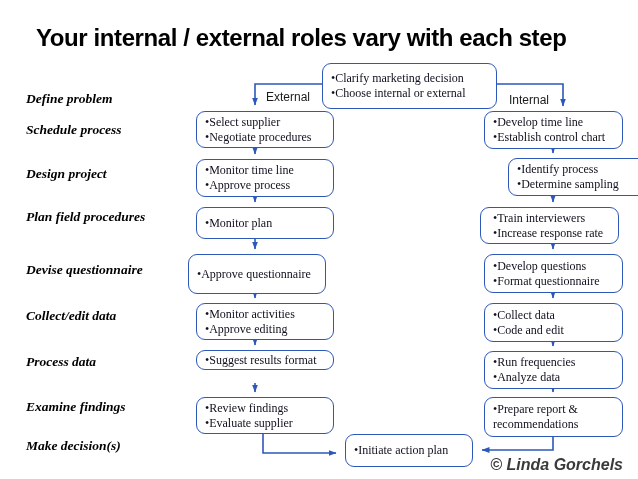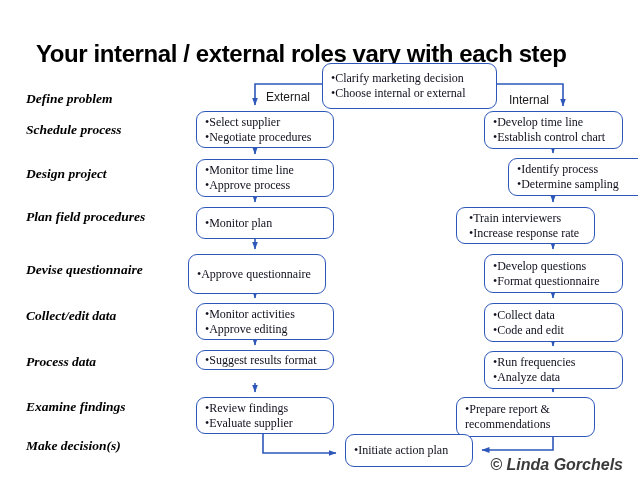--- a/index.html
+++ b/index.html
@@ -7,21 +7,21 @@
     position:relative;
     width:638px;height:479px;
     background:#ffffff;
     font-family:"Liberation Serif", serif;
     overflow:hidden;
   }
   .title{
     position:absolute;left:36px;top:24px;width:590px;
     font-family:"Liberation Sans", sans-serif;
     font-weight:bold;font-size:24px;letter-spacing:-0.4px;
-    color:#000000;white-space:nowrap;margin-top:16px;
+    color:#000000;white-space:nowrap;
   }
   .step-label{
     position:absolute;left:26px;width:158px;
     font-family:"Liberation Serif", serif;
     font-weight:bold;font-style:italic;
     font-size:13.5px;color:#000000;white-space:nowrap;
   }
   .fbox{
     position:absolute;
     background:#ffffff;
@@ -129,37 +129,37 @@
   </div>
 
   <div class="fbox" style="left:484px;top:111px;width:139px;height:38px">
     <span>•Develop time line</span>
     <span>•Establish control chart</span>
   </div>
   <div class="fbox" style="left:508px;top:158px;width:139px;height:38px">
     <span>•Identify process</span>
     <span>•Determine sampling</span>
   </div>
-  <div class="fbox" style="left:456px;top:207px;width:139px;height:37px;padding-left:12px">
+  <div class="fbox" style="left:480px;top:207px;width:139px;height:37px;padding-left:12px">
     <span>•Train interviewers</span>
     <span>•Increase response rate</span>
   </div>
   <div class="fbox" style="left:484px;top:254px;width:139px;height:39px">
     <span>•Develop questions</span>
     <span>•Format questionnaire</span>
   </div>
   <div class="fbox" style="left:484px;top:303px;width:139px;height:39px">
     <span>•Collect data</span>
     <span>•Code and edit</span>
   </div>
   <div class="fbox" style="left:484px;top:351px;width:139px;height:38px">
     <span>•Run frequencies</span>
     <span>•Analyze data</span>
   </div>
-  <div class="fbox" style="left:456px;top:397px;width:139px;height:40px">
+  <div class="fbox" style="left:484px;top:397px;width:139px;height:40px">
     <span>•Prepare report &amp;</span>
     <span>recommendations</span>
   </div>
 
   <div class="fbox" style="left:345px;top:434px;width:128px;height:33px">
     <span>•Initiate action plan</span>
   </div>
 
   <div class="copyright">© Linda Gorchels</div>
 

